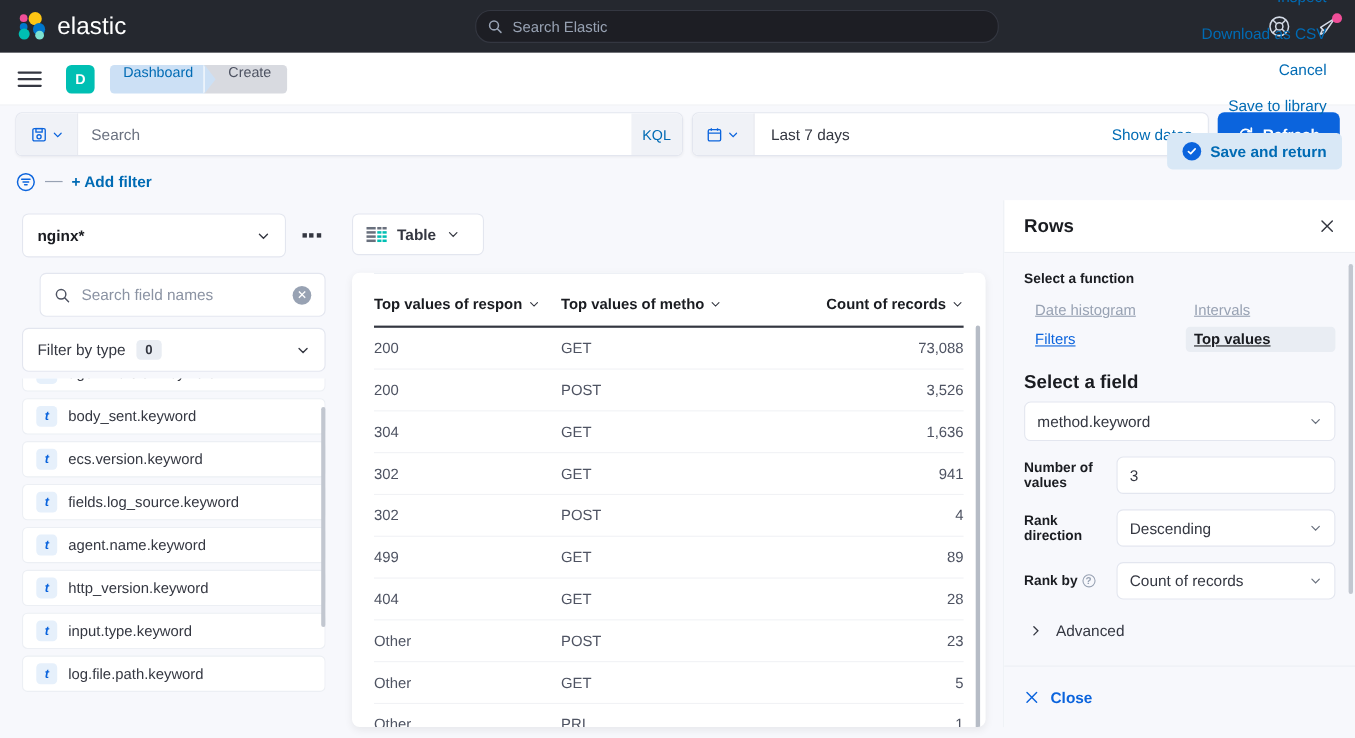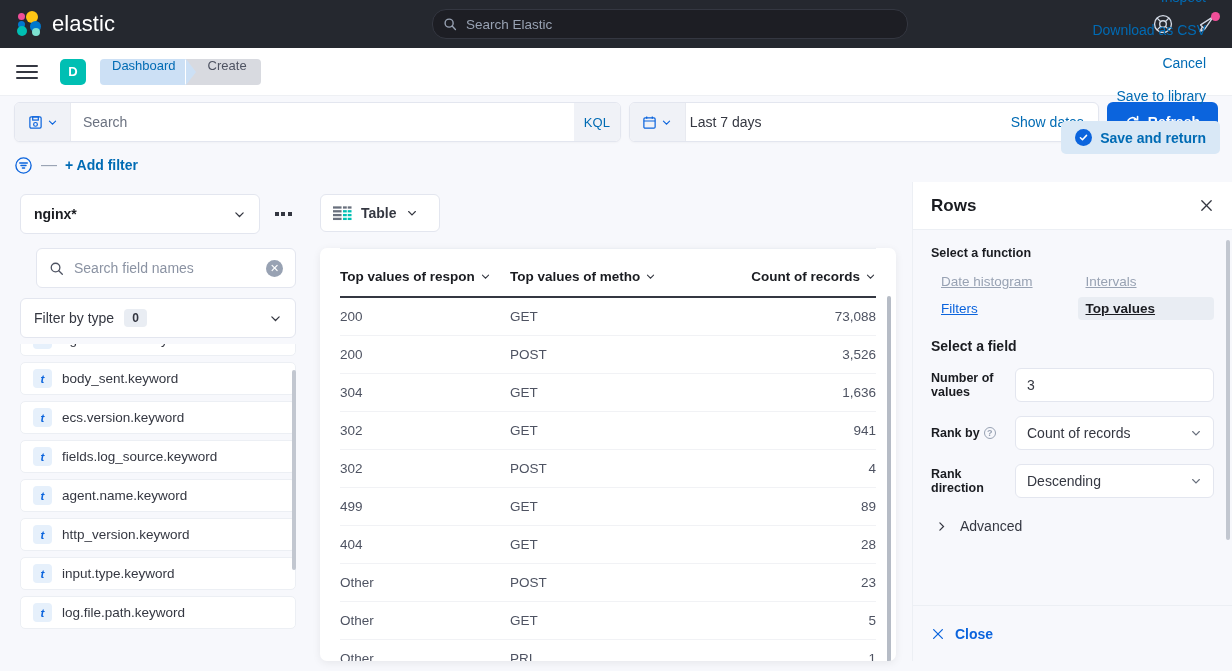--- a/index.html
+++ b/index.html
@@ -93,21 +93,21 @@
                   box-shadow: 0 1px 2px rgba(0,0,0,.03); }
   .prefix-btn { width: 56px; background: #f0f2f7; display: flex; align-items: center;
                 justify-content: center; gap: 4px; cursor: pointer; border-right: 1px solid #e8eaf0;}
   .q-input { flex: 1; display: flex; align-items: center; padding: 0 12px;
              color: #6b7280; font-size: 14px; }
   .kql-btn { width: 46px; background: #f0f2f7; display: flex; align-items: center;
              justify-content: center; color: #006bb4; font-size: 13px; cursor: pointer; }
   .date-group { width: 470px; height: 40px; display: flex; background: #fff;
                 border: 1px solid #e3e6ef; border-radius: 6px; overflow: hidden;
                 box-shadow: 0 1px 2px rgba(0,0,0,.03); }
-  .date-text { flex: 1; display: flex; align-items: center; padding: 0 4px;
+  .date-text { flex: 1; display: flex; align-items: center; padding: 0 15px;
                color: #343741; font-size: 14px; }
   .show-dates { display: flex; align-items: center; padding: 0 14px;
                 color: #006bb4; font-size: 14px; cursor: pointer; }
   .refresh-btn { height: 40px; background: #0b64dd; color: #fff; border-radius: 6px;
                  display: flex; align-items: center; gap: 8px; padding: 0 18px;
                  font-size: 14px; font-weight: bold; cursor: pointer; }
 
   
   .filter-bar { height: 34px; display: flex; align-items: center; padding: 0 14px; gap: 8px; }
   .dash { color: #98a2b3; }
@@ -190,21 +190,21 @@
              padding: 0 18px; border-bottom: 1px solid #eceff4; }
   .rp-title { font-size: 17px; font-weight: bold; color: #1a1c21; }
   .rp-body { flex: 1; padding: 16px 18px 0 18px; background: #f7f8fc; overflow: hidden; }
   .rp-label { font-size: 12.5px; font-weight: bold; color: #1a1c21; margin-bottom: 10px; }
   .func-grid { display: grid; grid-template-columns: 1fr 1fr; gap: 4px 8px;
                margin-bottom: 18px; padding-left: 2px; }
   .func-item { font-size: 13.5px; padding: 4px 8px; border-radius: 4px; cursor: pointer; text-decoration: underline; }
   .fn-disabled { color: #98a2b3; cursor: default; }
   .fn-link { color: #0b64dd; }
   .fn-active { background: #e9edf3; font-weight: bold; color: #1a1c21; }
-  .rp-field-label { font-size: 14px; font-weight: bold; color: #1a1c21; margin-bottom: 7px; }
+  .rp-field-label { font-size: 17px; font-weight: bold; color: #1a1c21; margin-bottom: 7px; }
   .sel-box {
     height: 36px; background: #fff; border: 1px solid #e3e6ef; border-radius: 6px;
     display: flex; align-items: center; justify-content: space-between;
     padding: 0 11px; font-size: 14px; color: #343741; cursor: pointer;
   }
   .form-row { display: flex; align-items: center; gap: 10px; margin-top: 14px; }
   .form-lbl { width: 74px; font-size: 12.5px; font-weight: bold; color: #1a1c21;
               display: flex; align-items: center; gap: 4px; flex-wrap: wrap; }
   .form-ctl { flex: 1; }
   .num-box { height: 34px; background: #fff; border: 1px solid #e3e6ef; border-radius: 6px;
@@ -566,59 +566,67 @@
     <div class="rp-body">
       <div class="rp-label">Select a function</div>
       <div class="func-grid">
         <span class="func-item fn-disabled">Date histogram</span>
         <span class="func-item fn-disabled">Intervals</span>
         <span class="func-item fn-link">Filters</span>
         <span class="func-item fn-active">Top values</span>
       </div>
 
       <div class="rp-field-label">Select a field</div>
+      <div class="sel-box">
+        <span>method.keyword</span>
+        <span>
+          <svg width="12" height="12" viewBox="0 0 16 16" fill="none" stroke="#69707d" stroke-width="1.5" stroke-linecap="round">
+              <polyline points="3.5,6 8,10.5 12.5,6"></polyline>
+            </svg>
+        </span>
+      </div>
 
       <div class="form-row">
         <span class="form-lbl">Number of values</span>
         <span class="form-ctl">
           <span class="num-box">3</span>
+        </span>
+      </div>
+
+      <div class="form-row">
+        <span class="form-lbl">Rank direction</span>
+        <span class="form-ctl">
+          <span class="sel-box" style="height:34px">
+            <span>Descending</span>
+            <span>
+              <svg width="12" height="12" viewBox="0 0 16 16" fill="none" stroke="#69707d" stroke-width="1.5" stroke-linecap="round">
+                  <polyline points="3.5,6 8,10.5 12.5,6"></polyline>
+                </svg>
+            </span>
+          </span>
         </span>
       </div>
 
       <div class="form-row">
         <span class="form-lbl">
           <span>Rank by</span>
           <span class="q-mark">?</span>
         </span>
         <span class="form-ctl">
           <span class="sel-box" style="height:34px">
             <span>Count of records</span>
             <span>
               <svg width="12" height="12" viewBox="0 0 16 16" fill="none" stroke="#69707d" stroke-width="1.5" stroke-linecap="round">
                   <polyline points="3.5,6 8,10.5 12.5,6"></polyline>
                 </svg>
             </span>
           </span>
         </span>
       </div>
 
-      <div class="form-row">
-        <span class="form-lbl">Rank direction</span>
-        <span class="form-ctl">
-          <span class="sel-box" style="height:34px">
-            <span>Descending</span>
-            <span>
-              <svg width="12" height="12" viewBox="0 0 16 16" fill="none" stroke="#69707d" stroke-width="1.5" stroke-linecap="round">
-                  <polyline points="3.5,6 8,10.5 12.5,6"></polyline>
-                </svg>
-            </span>
-          </span>
-        </span>
-      </div>
-
       <div class="advanced">
         <span>
           <svg width="13" height="13" viewBox="0 0 16 16" fill="none" stroke="#343741" stroke-width="1.5" stroke-linecap="round">
               <polyline points="6,3.5 10.5,8 6,12.5"></polyline>
             </svg>
         </span>
         <span>Advanced</span>
       </div>
     </div>
 

